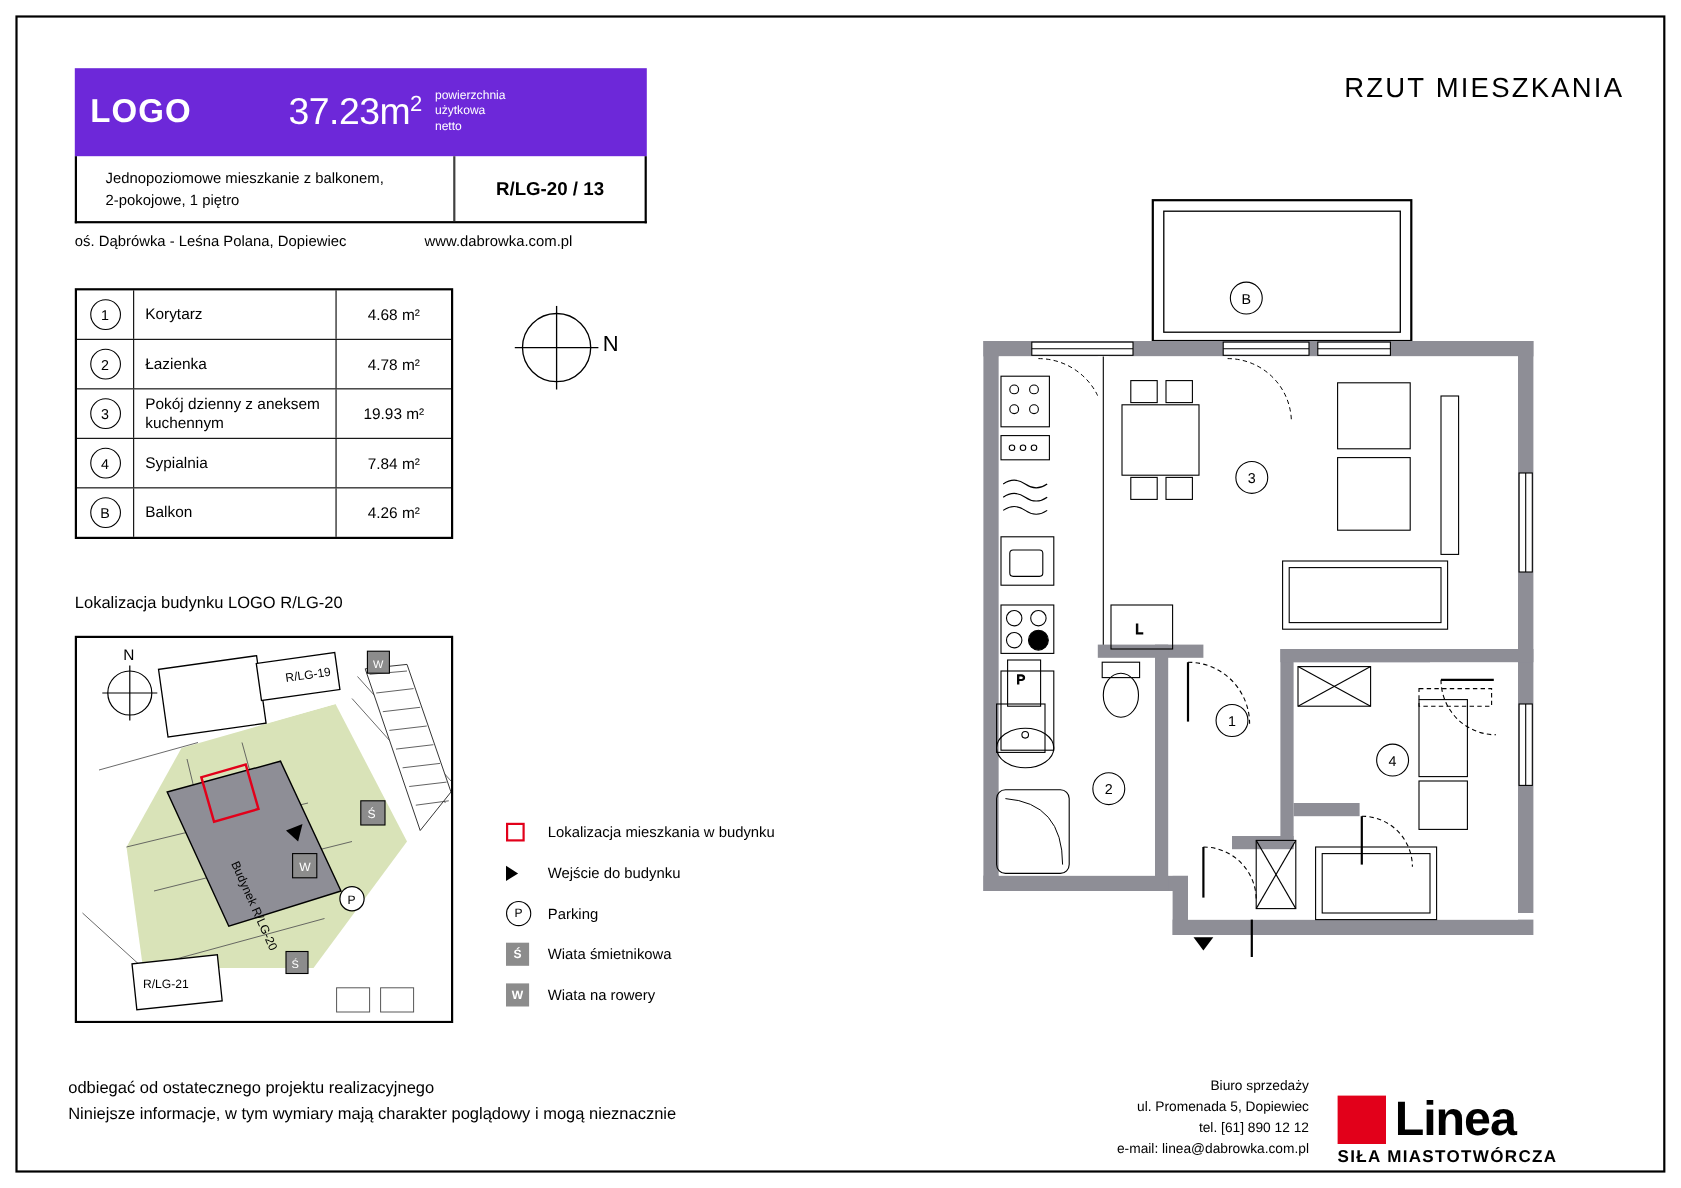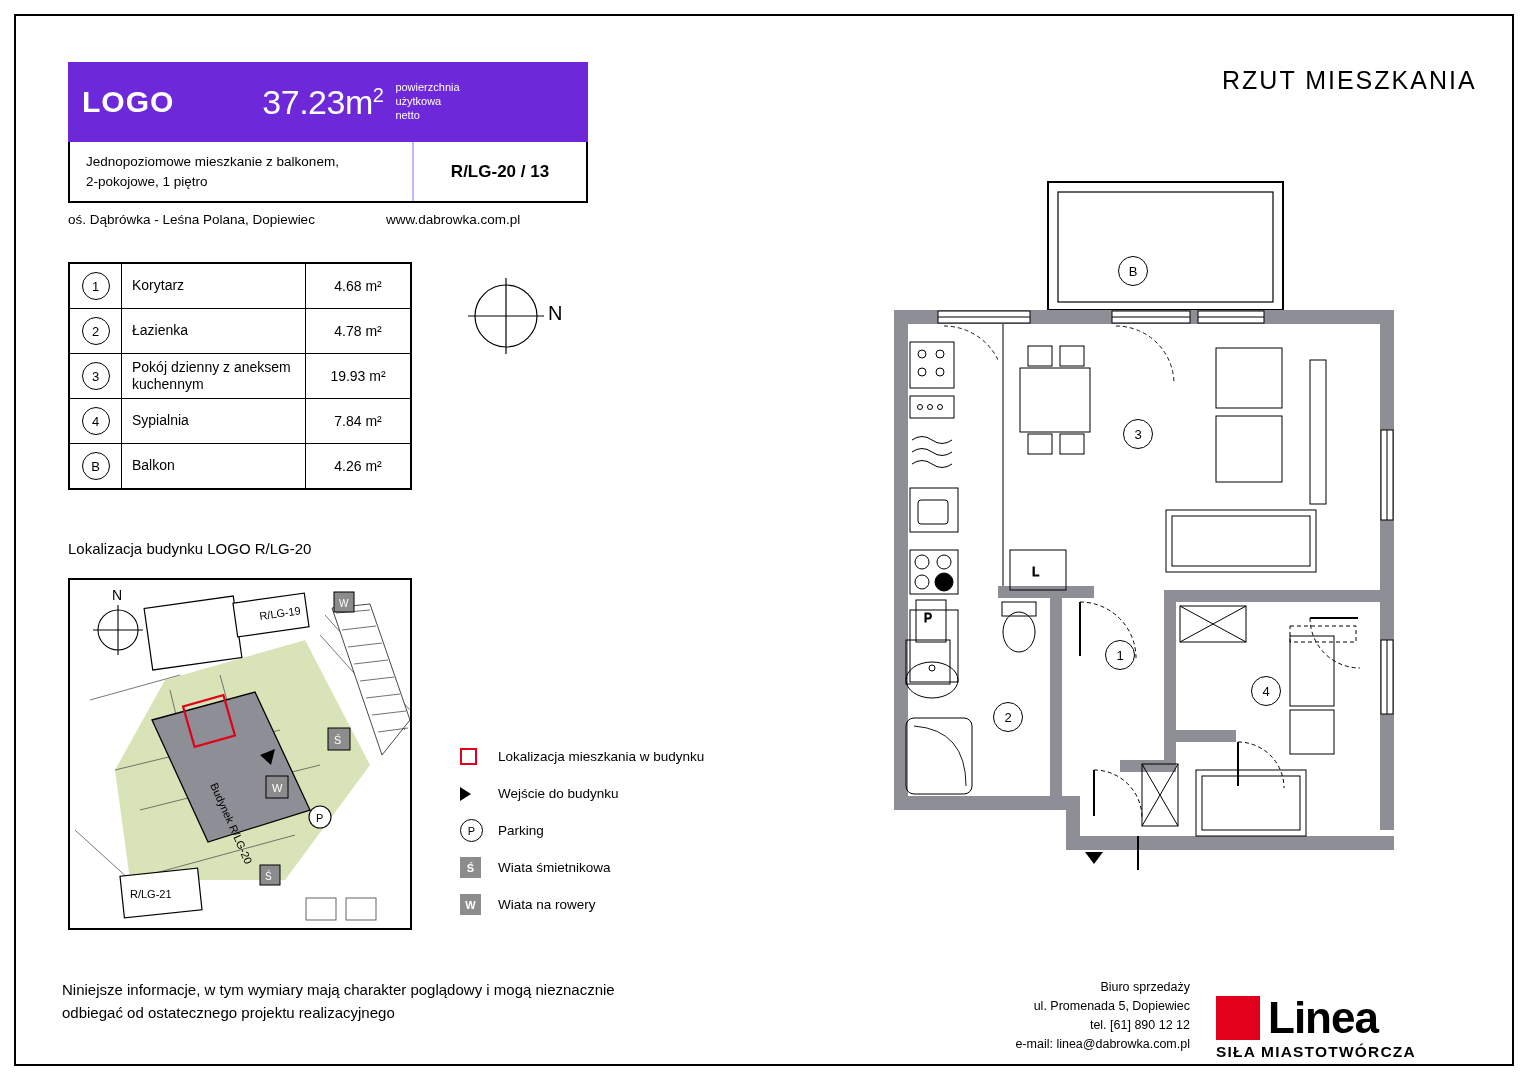--- a/index.html
+++ b/index.html
@@ -23,22 +23,22 @@
   }
   .tb-logo{ font-size:30px; font-weight:bold; letter-spacing:1px; }
   .tb-area{ font-size:34px; font-weight:normal; margin-left:88px; letter-spacing:-0.5px;}
   .tb-area sup{ font-size:20px; }
   .tb-areadesc{ font-size:11px; line-height:1.25; margin-left:12px; }
   .tb-mid{
     display:flex; border-left:2px solid #000; border-right:2px solid #000;
     border-bottom:2px solid #000; box-sizing:border-box;
   }
   .tb-desc{
-    flex:1; padding:10px 16px; font-size:13.5px; line-height:1.45;
-    border-right:2px solid #c4b5fd; box-sizing:border-box;
+    flex:1; padding:10px 26px; font-size:13.5px; line-height:1.45;
+    border-right:2px solid #404040; box-sizing:border-box;
   }
   .tb-code{
     width:172px; display:flex; align-items:center; justify-content:center;
     font-size:17px; font-weight:bold; box-sizing:border-box;
   }
   .tb-bot{ display:flex; align-items:center; padding-top:9px; }
   .tb-addr{ font-size:13.5px; width:298px; }
   .tb-www{ font-size:13.5px;margin-left:20px; }
 
   
@@ -450,22 +450,22 @@
     </div>
   <div class="marker" style="left:113px; top:532px;">
       <span>2</span>
     </div>
   <div class="marker" style="left:371px; top:506px;">
       <span>4</span>
     </div>
 </div>
 
 <div class="disclaimer">
+  <div>odbiegać od ostatecznego projektu realizacyjnego</div>
   <div>Niniejsze informacje, w tym wymiary mają charakter poglądowy i mogą nieznacznie</div>
-  <div>odbiegać od ostatecznego projektu realizacyjnego</div>
 </div>
 
 <div class="biuro">
   <div>Biuro sprzedaży</div>
   <div>ul. Promenada 5, Dopiewiec</div>
   <div>tel. [61] 890 12 12</div>
   <div>e-mail: linea@dabrowka.com.pl</div>
 </div>
 
 <div class="linea">

